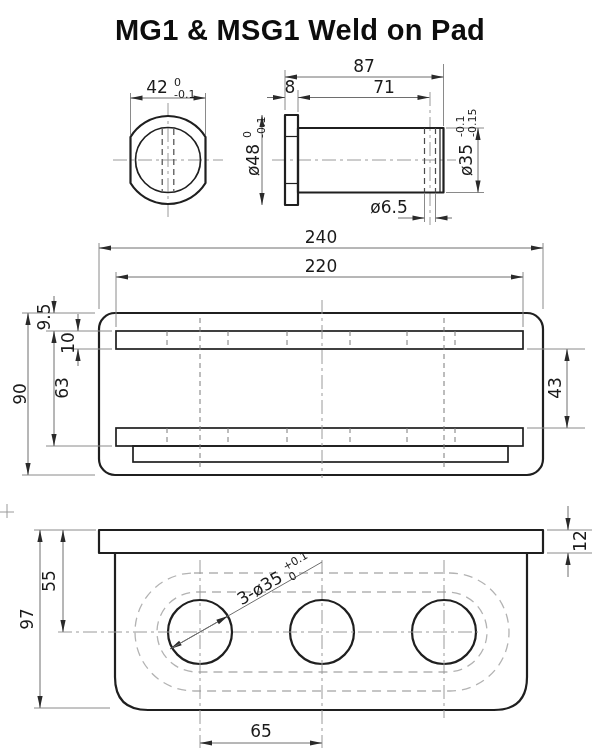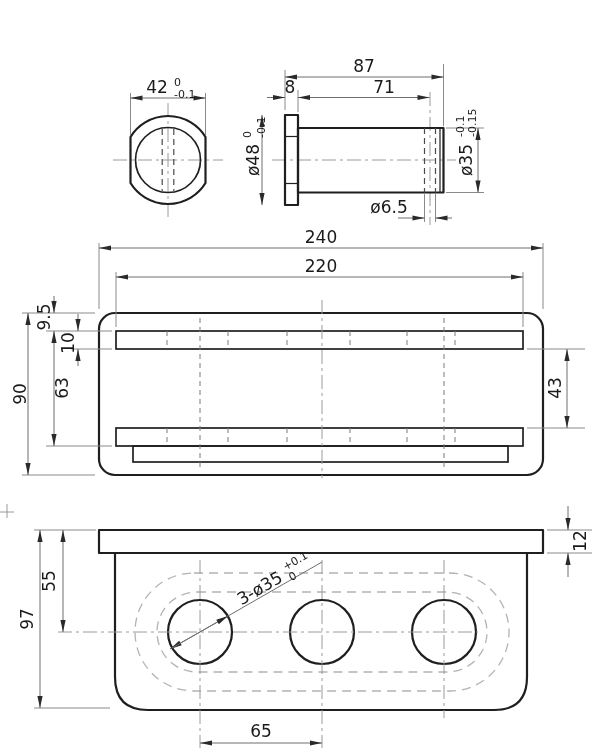--- a/index.html
+++ b/index.html
@@ -20,20 +20,21 @@
   .ghost{stroke:#b3b3b3;stroke-width:1.3;fill:none;stroke-dasharray:9 6;}
   .tick{stroke:#7a7a7a;stroke-width:1;fill:none;stroke-dasharray:5 4;}
   text{fill:#1a1a1a;font-family:"DejaVu Sans",sans-serif;}
   .dt{font-size:17px;}
   .ds{font-size:11px;}
 </style>
 </head>
 <body>
 
 <div class="page">
+  <div class="title">MG1 &amp; MSG1 Weld on Pad</div>
 
   <svg width="600" height="753" viewBox="0 0 600 753">
     <defs>
       <marker id="ae" markerUnits="userSpaceOnUse" markerWidth="14" markerHeight="8" viewBox="0 0 14 8" refX="13" refY="4" orient="auto">
         <path d="M13,4 L1,1.4 L1,6.6 Z" fill="#2a2a2a"></path>
       </marker>
       <marker id="as" markerUnits="userSpaceOnUse" markerWidth="14" markerHeight="8" viewBox="0 0 14 8" refX="1" refY="4" orient="auto">
         <path d="M1,4 L13,1.4 L13,6.6 Z" fill="#2a2a2a"></path>
       </marker>
     </defs>

